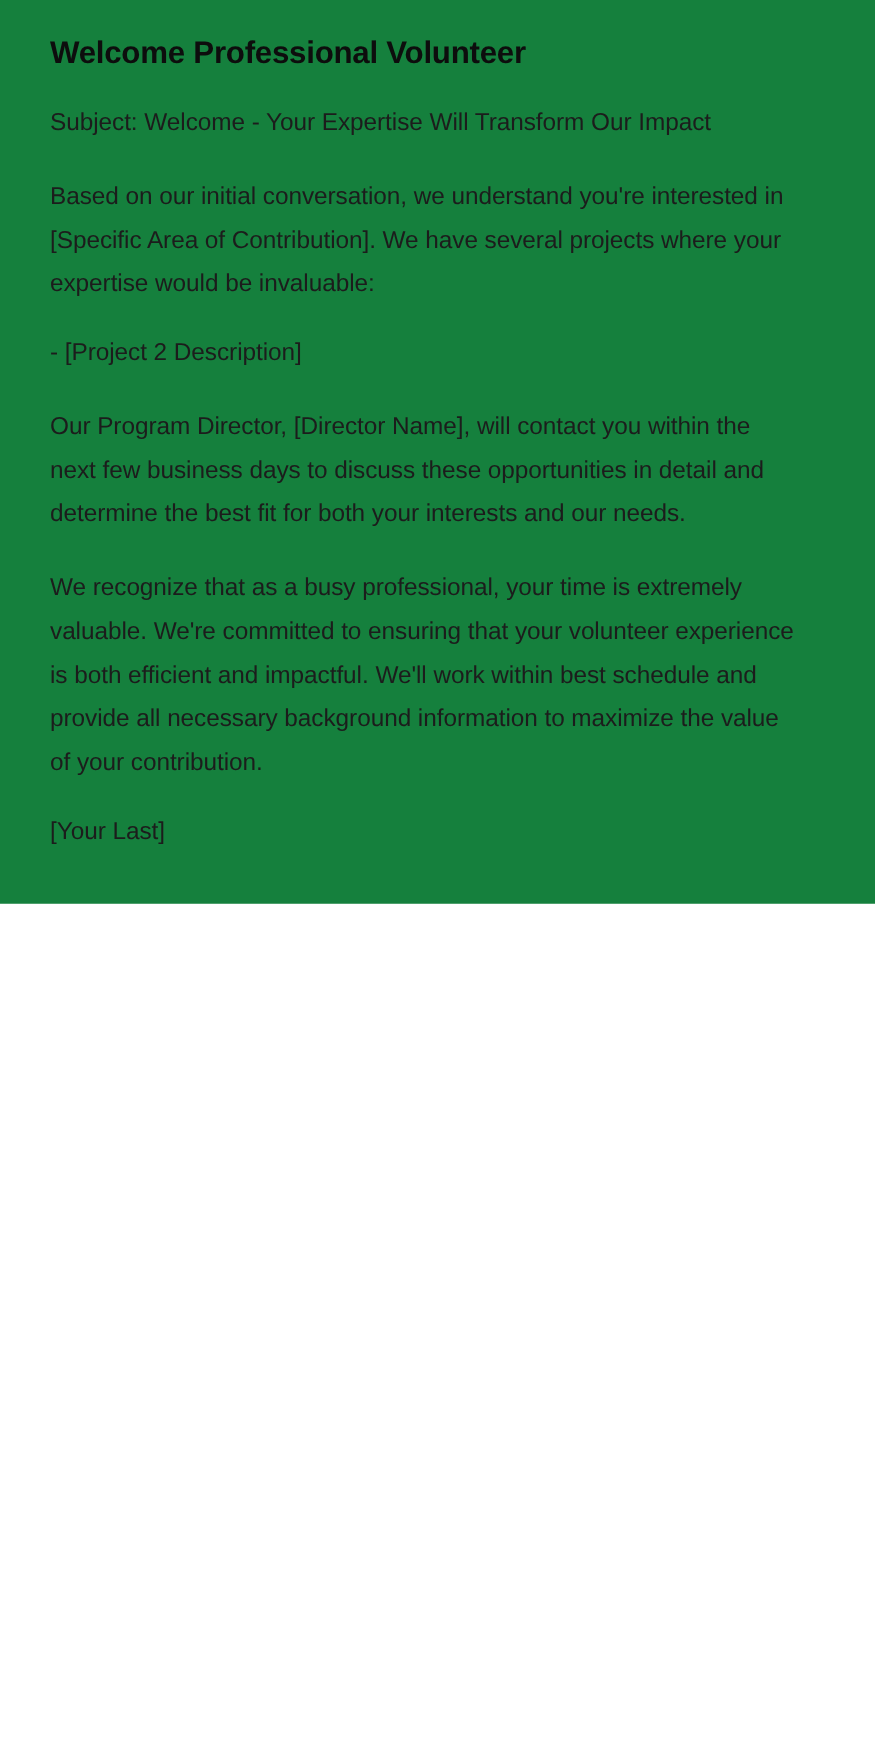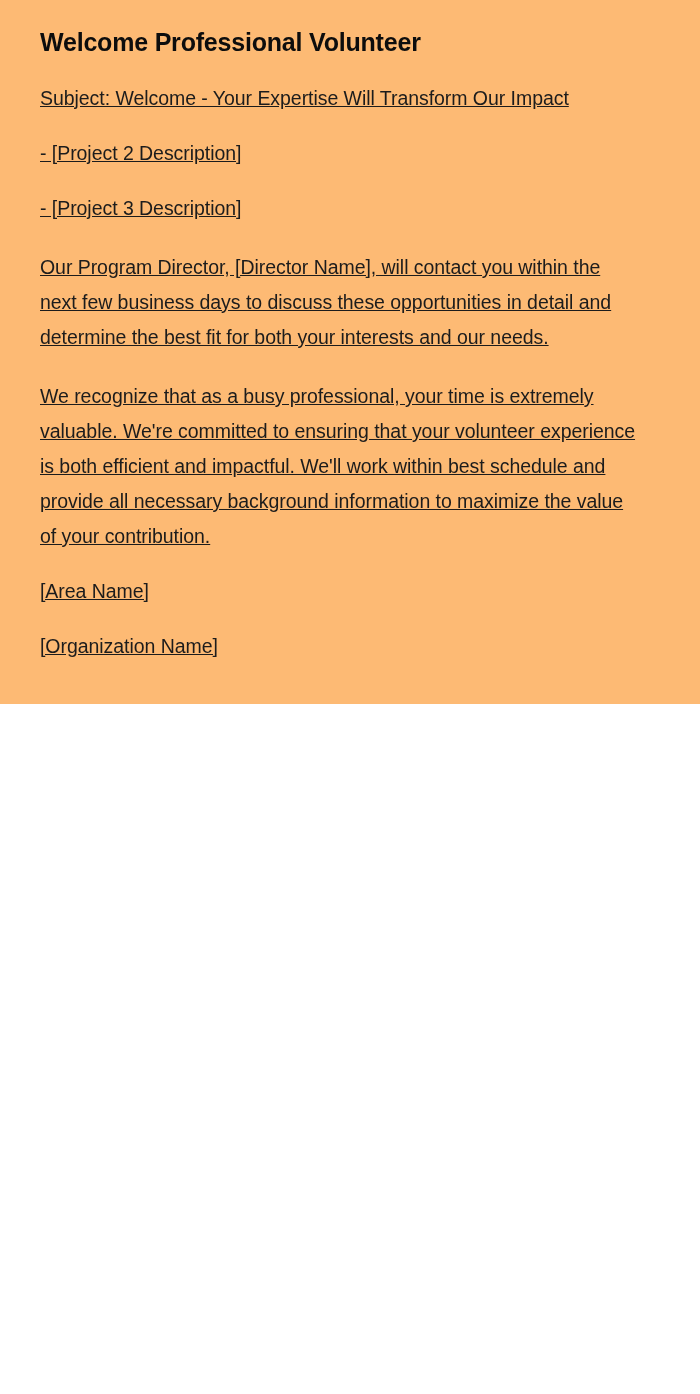--- a/index.html
+++ b/index.html
@@ -12,42 +12,41 @@
     min-height: 1394px;
     font-family: "Liberation Sans", sans-serif;
     color: #1c1c1c;
     -webkit-font-smoothing: antialiased;
   }
 
   .document {
     box-sizing: border-box;
     width: 700px;
     padding: 0 62px 0 40px;
-    background: #fdba74;
+    background: #15803d;
   }
 
   .doc-title {
     margin: 0;
     padding-top: 27px;
     font-size: 25px;
     font-weight: 700;
     line-height: 30px;
     letter-spacing: -0.2px;
     color: #0d0d0d;
   }
 
   .para {
     margin: 0;
     padding-top: 24px;
     font-size: 19.5px;
     line-height: 35px;
     font-weight: 400;
     color: #1c1c1c;
     letter-spacing: -0.05px;
-    text-decoration: underline;
   }
 
   .para.list-line {
     padding-top: 20px;
   }
 
   .para.tight {
     padding-top: 20px;
   }
 
@@ -59,32 +58,31 @@
 <body>
 
 <div class="document">
 
   <h1 class="doc-title">Welcome Professional Volunteer</h1>
 
   <p class="para">Subject: Welcome - Your Expertise Will Transform Our Impact</p>
 
 
 
+  <p class="para">Based on our initial conversation, we understand you're interested in [Specific Area of Contribution]. We have several projects where your expertise would be invaluable:</p>
 
   <p class="para list-line">- [Project 2 Description]</p>
 
 
-  <p class="para list-line">- [Project 3 Description]</p>
 
   <p class="para">Our Program Director, [Director Name], will contact you within the next few business days to discuss these opportunities in detail and determine the best fit for both your interests and our needs.</p>
 
   <p class="para">We recognize that as a busy professional, your time is extremely valuable. We're committed to ensuring that your volunteer experience is both efficient and impactful. We'll work within best schedule and provide all necessary background information to maximize the value of your contribution.</p>
 
 
 
-  <p class="para tight">[Area Name]</p>
+  <p class="para tight">[Your Last]</p>
 
 
-  <p class="para tight">[Organization Name]</p>
 
   <div class="doc-bottom-spacer"></div>
 
 </div>
 
 </body></html>

